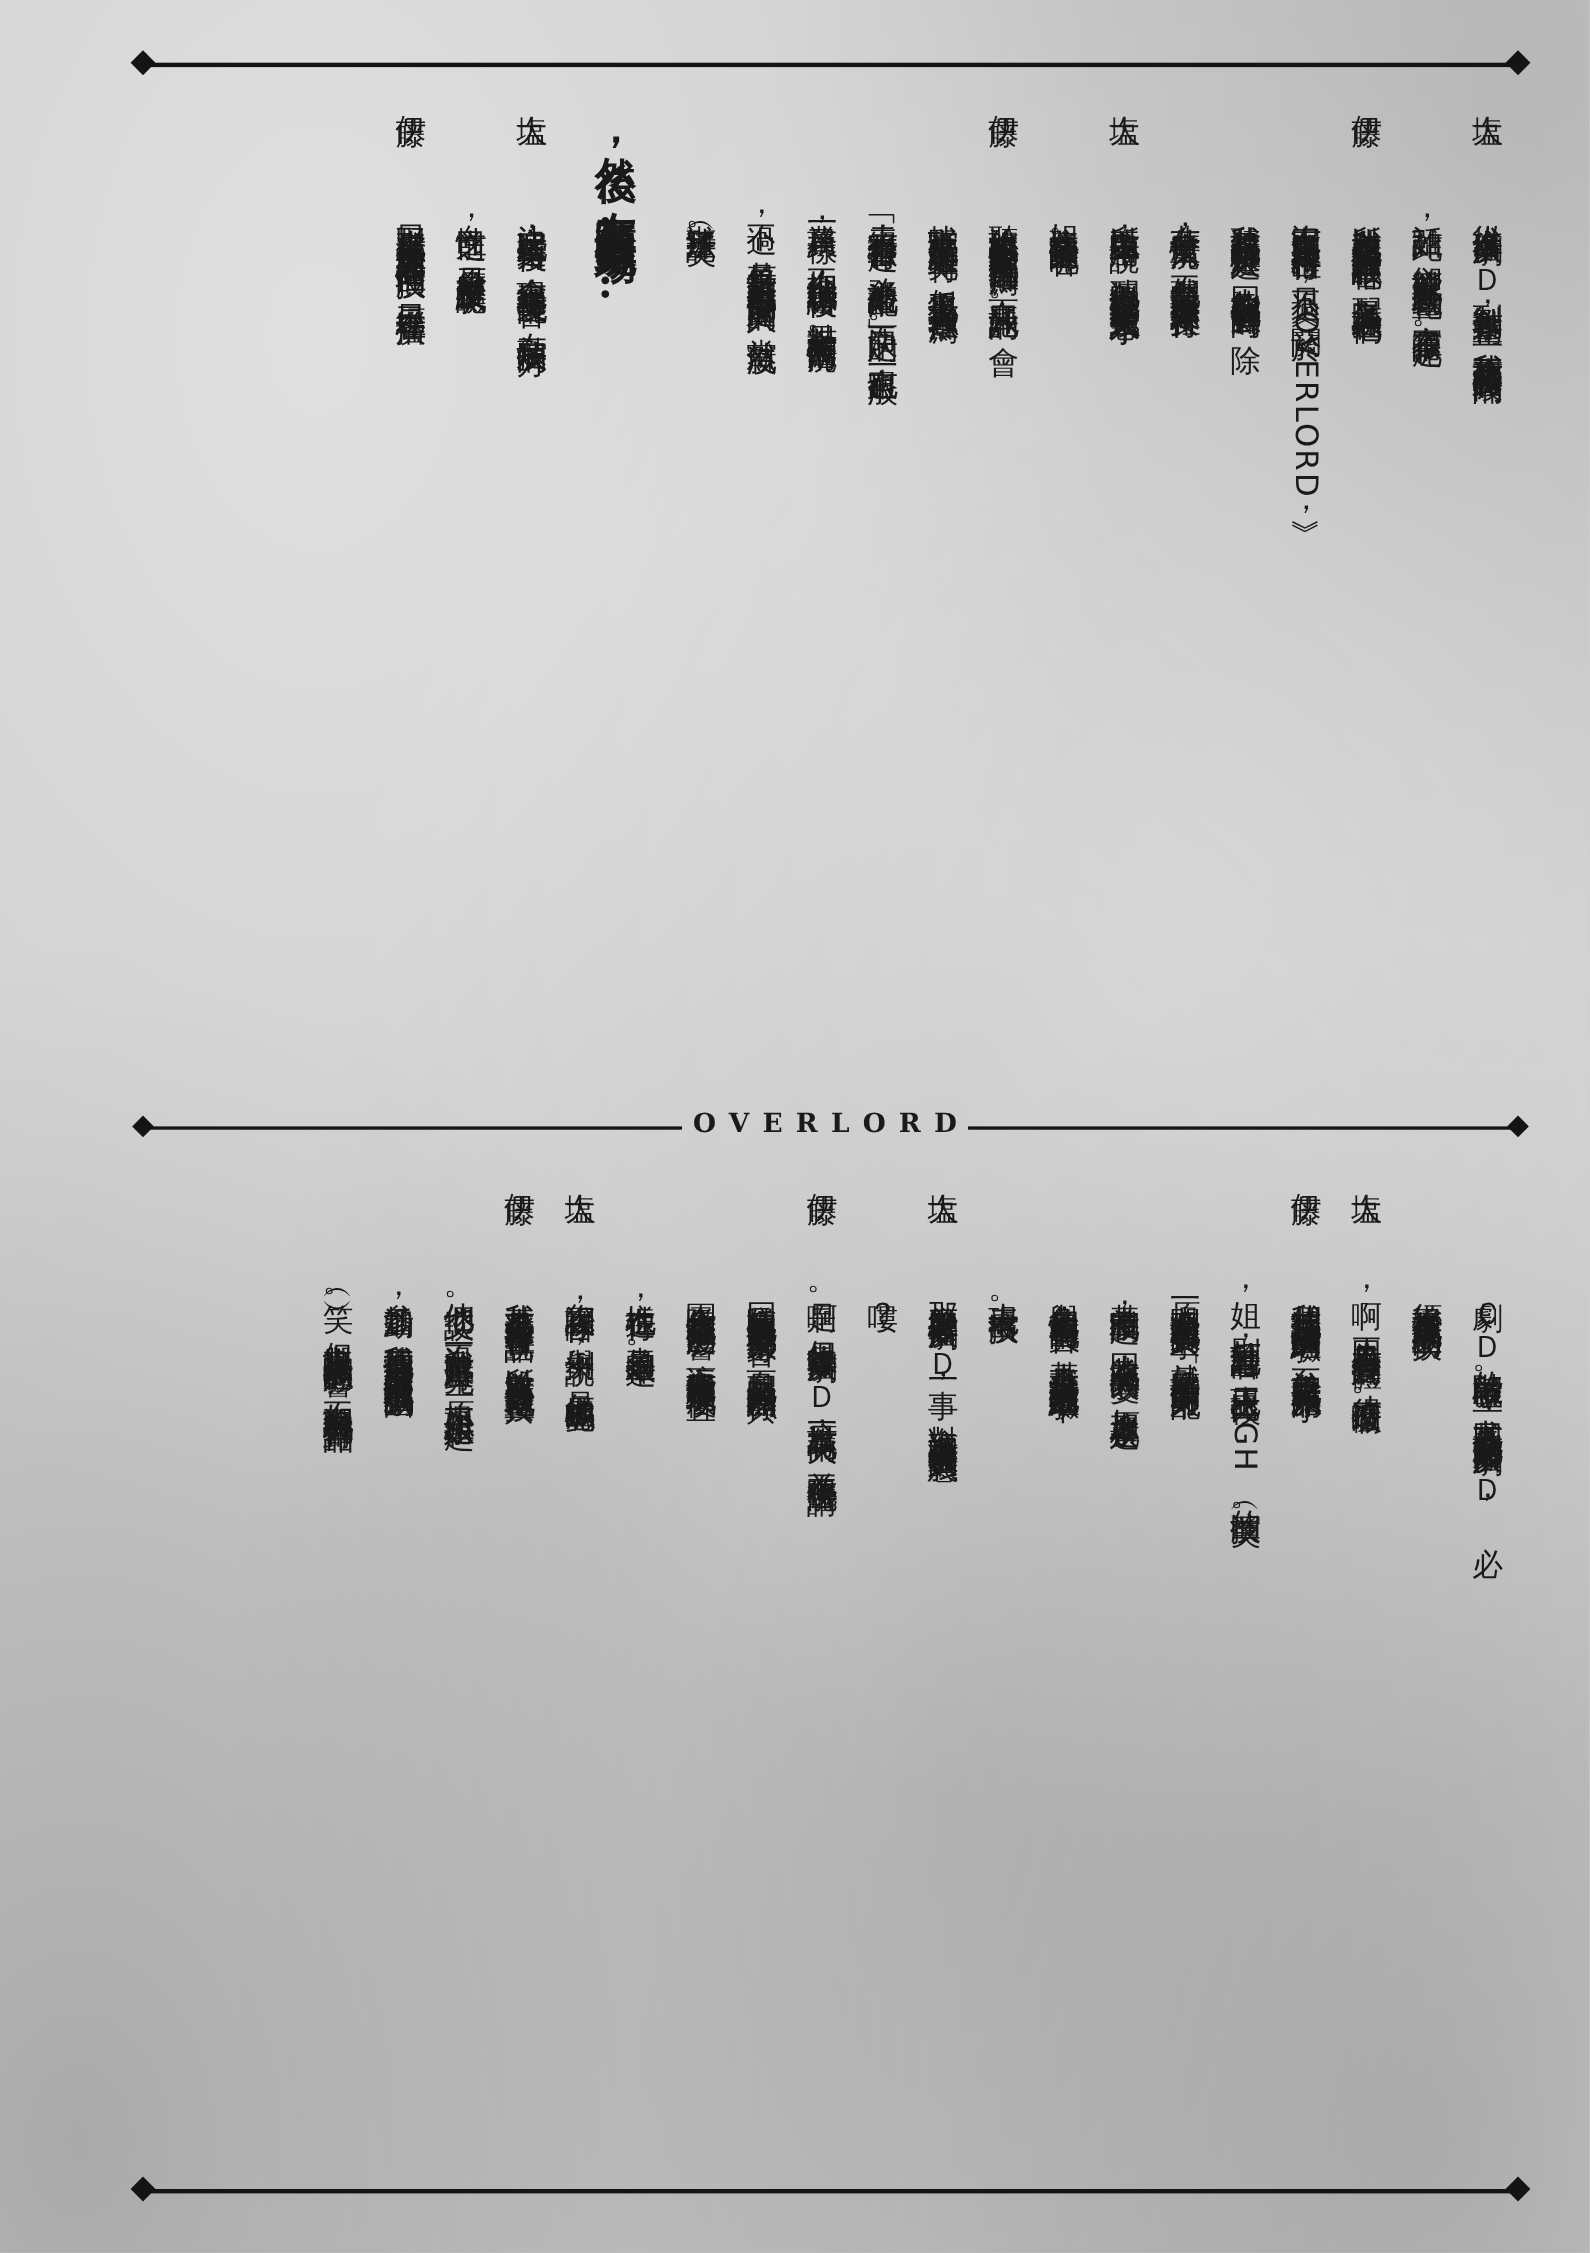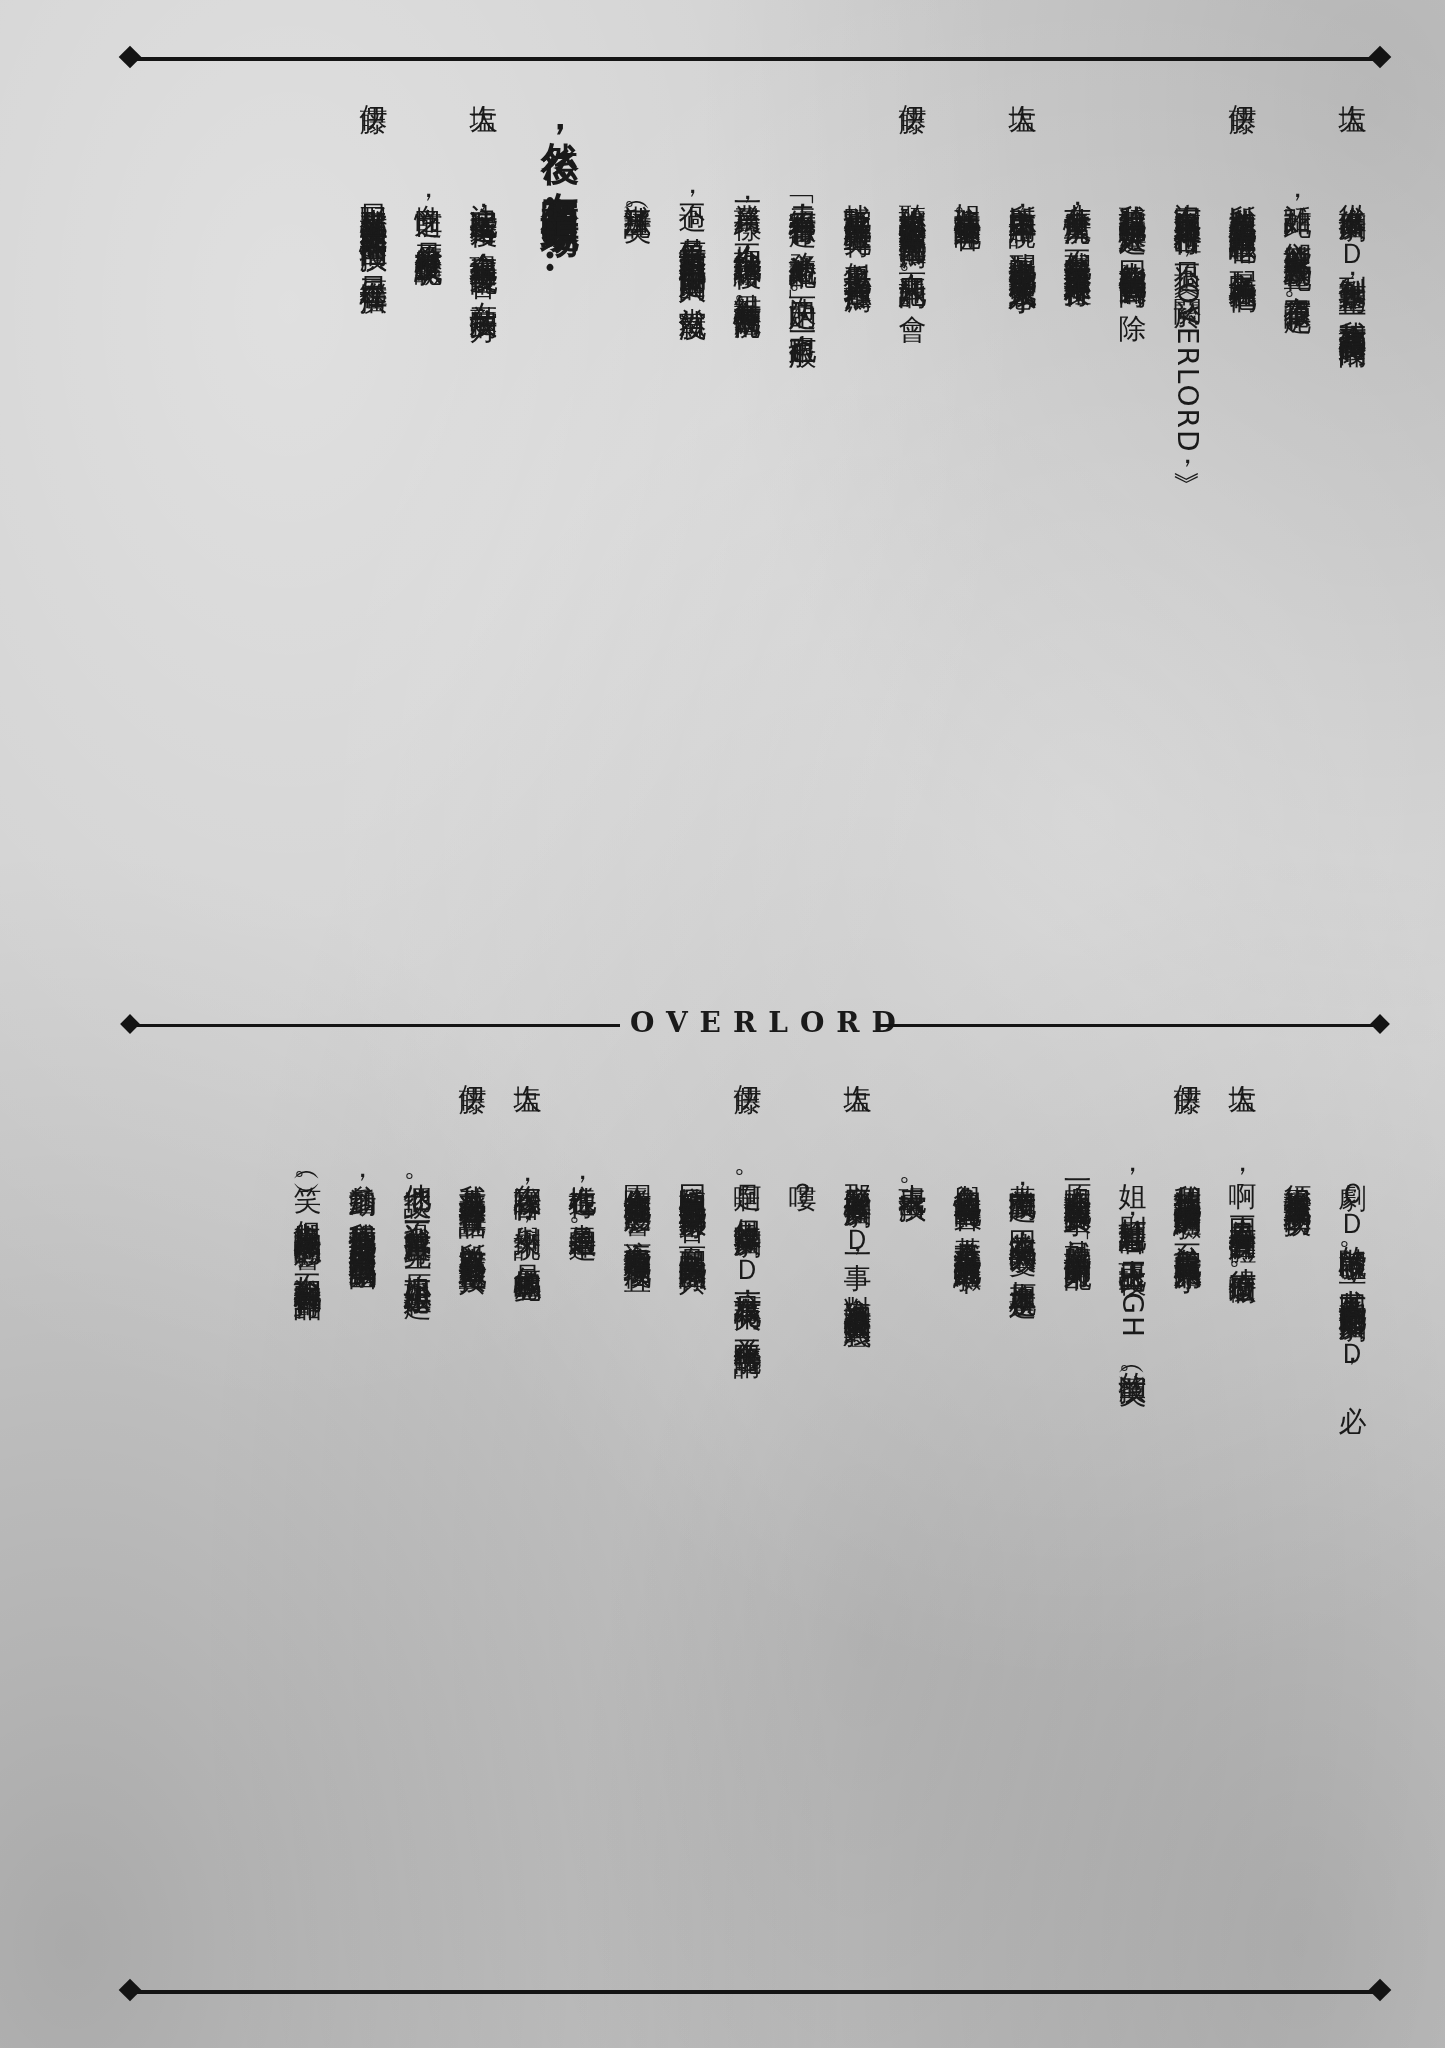--- a/index.html
+++ b/index.html
@@ -31,21 +31,21 @@
   .mid-rule { position: absolute; top: 1024px; height: 3px; background: #141414; }
   .mid-rule.left { left: 130px; width: 490px; }
   .mid-rule.right { left: 880px; width: 500px; }
   .mid-rule.left::before, .mid-rule.right::after {
     content: ""; position: absolute; top: -7px; width: 14px; height: 14px; background: #141414; transform: rotate(45deg);
   }
   .mid-rule.left::before { left: -7px; }
   .mid-rule.right::after { right: -7px; }
   .logo {
     position: absolute; top: 1006px; left: 630px; width: 240px; text-align: center;
-    font-family: "DejaVu Serif", serif; font-weight: bold; font-size: 28px; letter-spacing: 12px; color: #1a1a1a;
+    font-family: "DejaVu Serif", serif; font-weight: bold; font-size: 24px; letter-spacing: 12px; color: #1a1a1a;
   }
 
   .half {
     position: absolute; left: 150px; width: 1230px;
     writing-mode: vertical-rl;
     font-family: "DejaVu Sans", sans-serif;
     font-size: 28px; line-height: 55px; letter-spacing: 2px;
   }
   .half.top { top: 82px; height: 900px; }
   .half.bottom { top: 1062px; height: 910px; }

